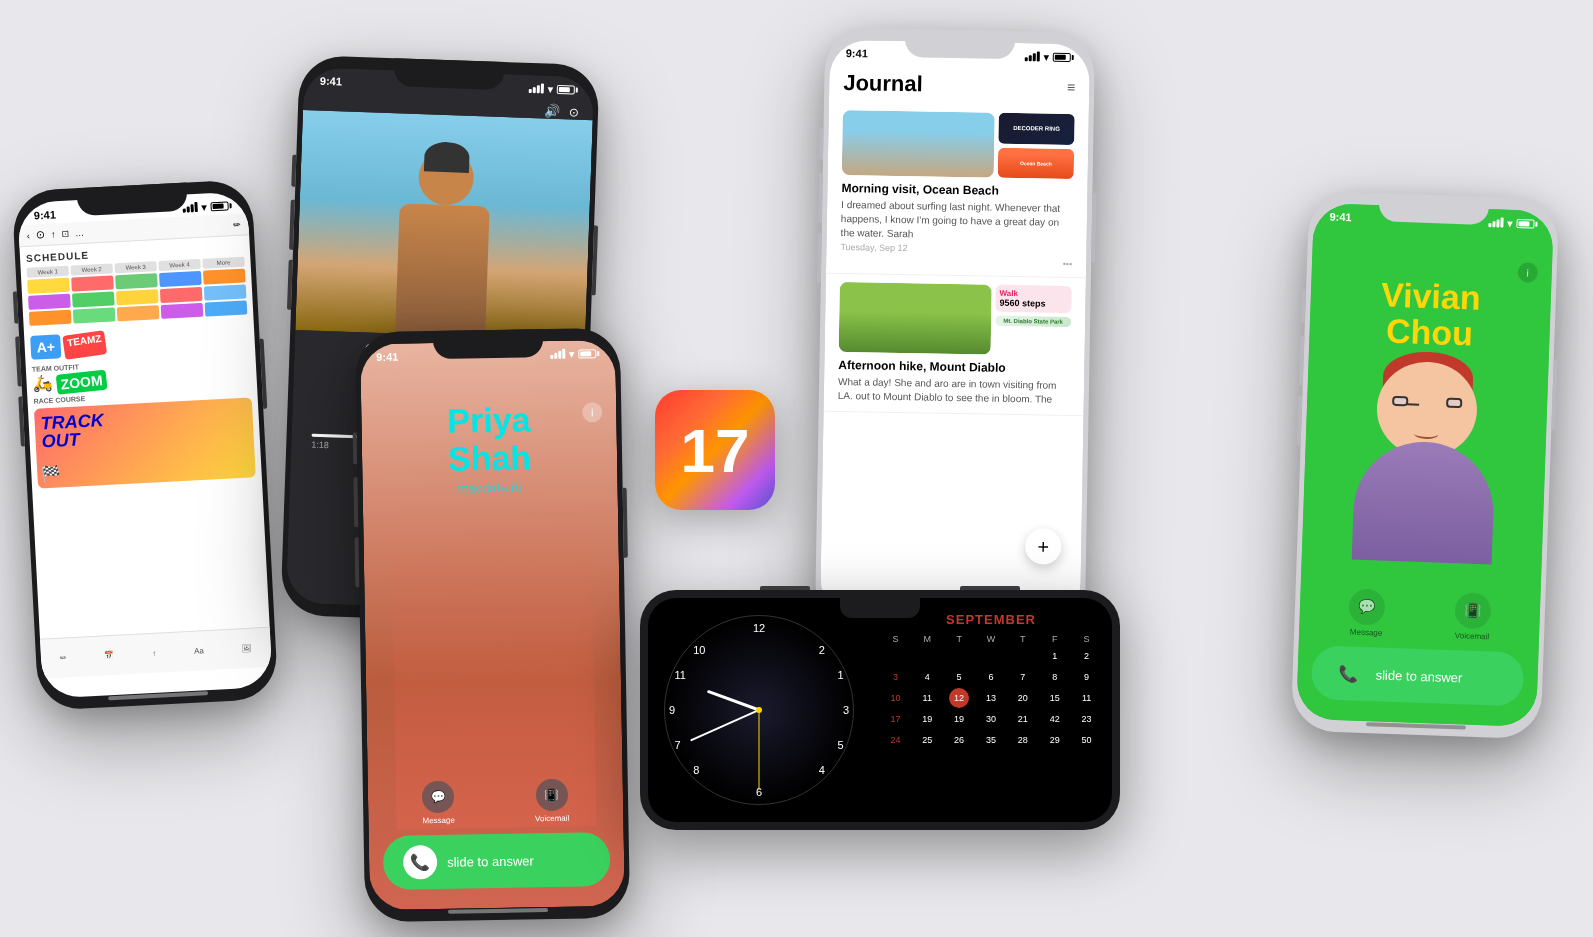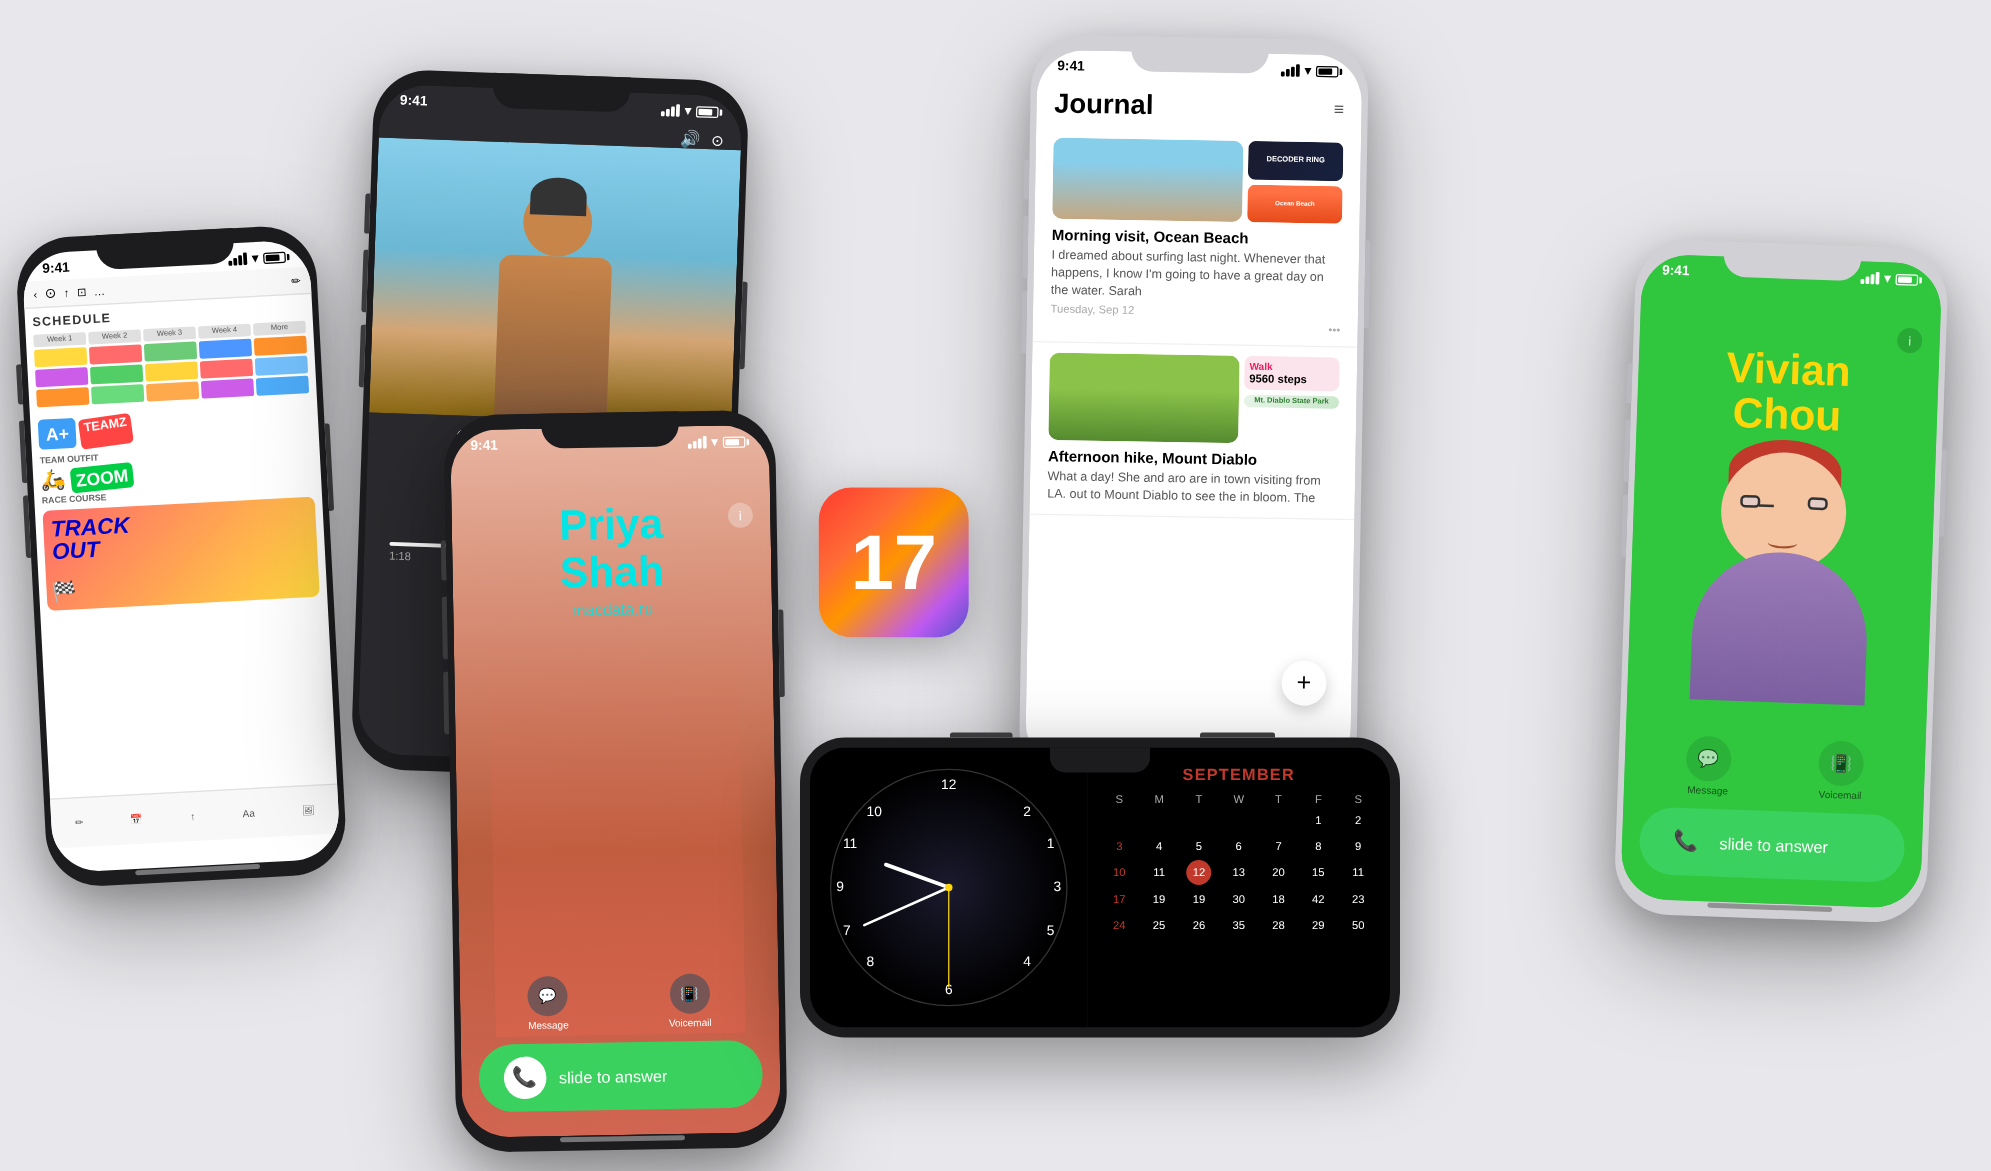--- a/index.html
+++ b/index.html
@@ -1258,21 +1258,21 @@
           <div class="cal-day today">12</div>
           <div class="cal-day">13</div>
           <div class="cal-day">20</div>
           <div class="cal-day">15</div>
           <div class="cal-day">11</div>
 
           <div class="cal-day sun">17</div>
           <div class="cal-day">19</div>
           <div class="cal-day">19</div>
           <div class="cal-day">30</div>
-          <div class="cal-day">18</div>
+          <div class="cal-day">21</div>
           <div class="cal-day">42</div>
           <div class="cal-day">23</div>
 
           <div class="cal-day sun">24</div>
           <div class="cal-day">25</div>
           <div class="cal-day">26</div>
           <div class="cal-day">35</div>
           <div class="cal-day">28</div>
           <div class="cal-day">29</div>
           <div class="cal-day">50</div>

